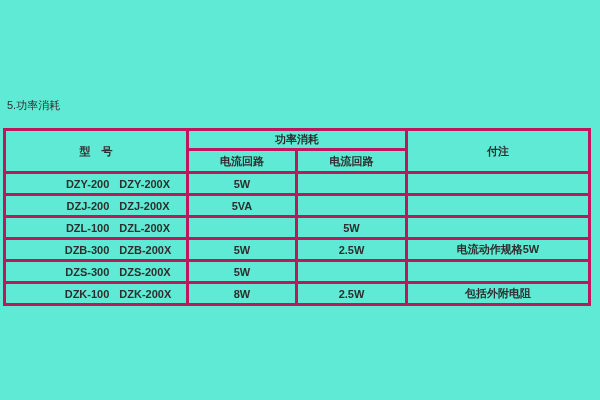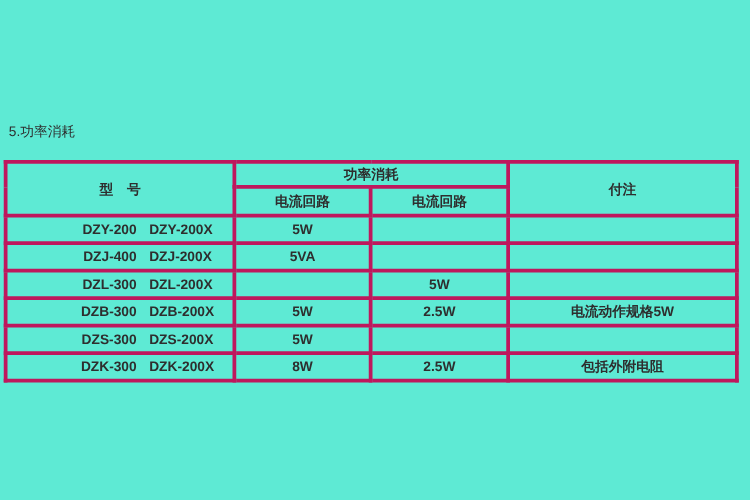--- a/index.html
+++ b/index.html
@@ -90,32 +90,32 @@
             <span>DZY-200X</span>
           </span>
         </td>
         <td class="value-cell">5W</td>
         <td class="value-cell"></td>
         <td class="note-cell"></td>
       </tr>
       <tr class="data-row">
         <td class="model-cell">
           <span class="model-pair">
-            <span>DZJ-400</span>
+            <span>DZJ-200</span>
             <span>DZJ-200X</span>
           </span>
         </td>
         <td class="value-cell">5VA</td>
         <td class="value-cell"></td>
         <td class="note-cell"></td>
       </tr>
       <tr class="data-row">
         <td class="model-cell">
           <span class="model-pair">
-            <span>DZL-300</span>
+            <span>DZL-100</span>
             <span>DZL-200X</span>
           </span>
         </td>
         <td class="value-cell"></td>
         <td class="value-cell">5W</td>
         <td class="note-cell"></td>
       </tr>
       <tr class="data-row">
         <td class="model-cell">
           <span class="model-pair">
@@ -134,21 +134,21 @@
             <span>DZS-200X</span>
           </span>
         </td>
         <td class="value-cell">5W</td>
         <td class="value-cell"></td>
         <td class="note-cell"></td>
       </tr>
       <tr class="data-row">
         <td class="model-cell">
           <span class="model-pair">
-            <span>DZK-300</span>
+            <span>DZK-100</span>
             <span>DZK-200X</span>
           </span>
         </td>
         <td class="value-cell">8W</td>
         <td class="value-cell">2.5W</td>
         <td class="note-cell">包括外附电阻</td>
       </tr>
     </tbody>
   </table>
 

